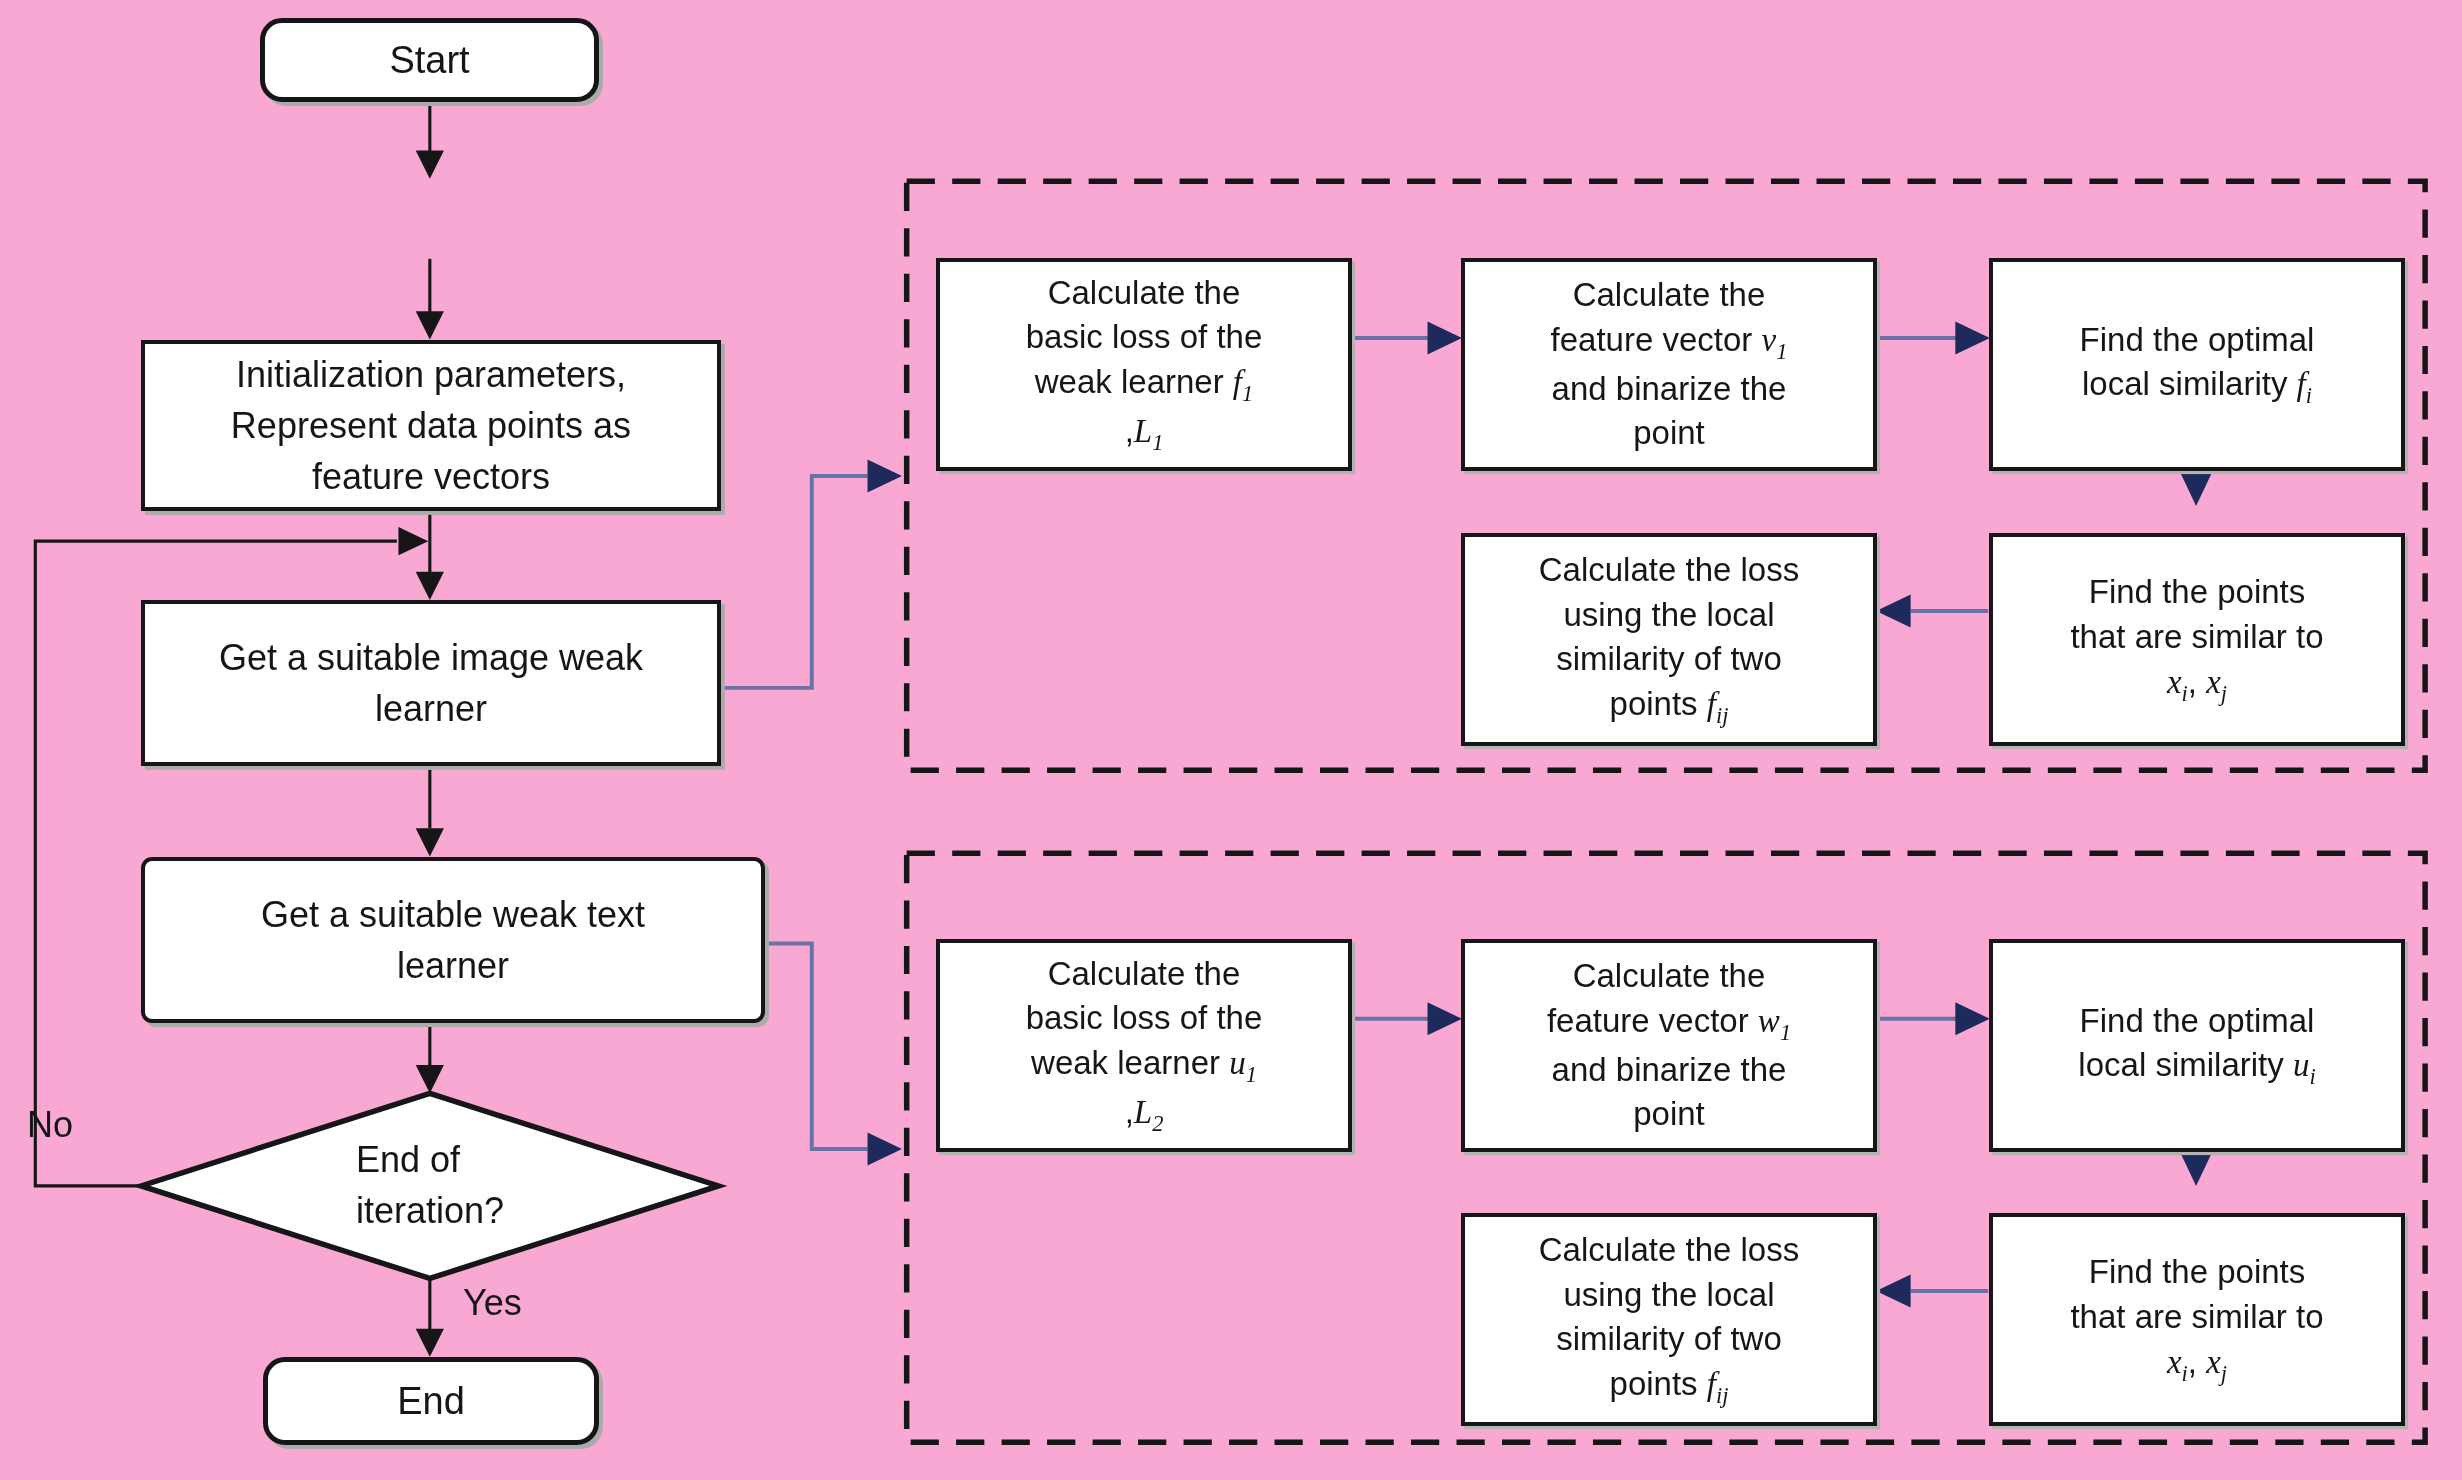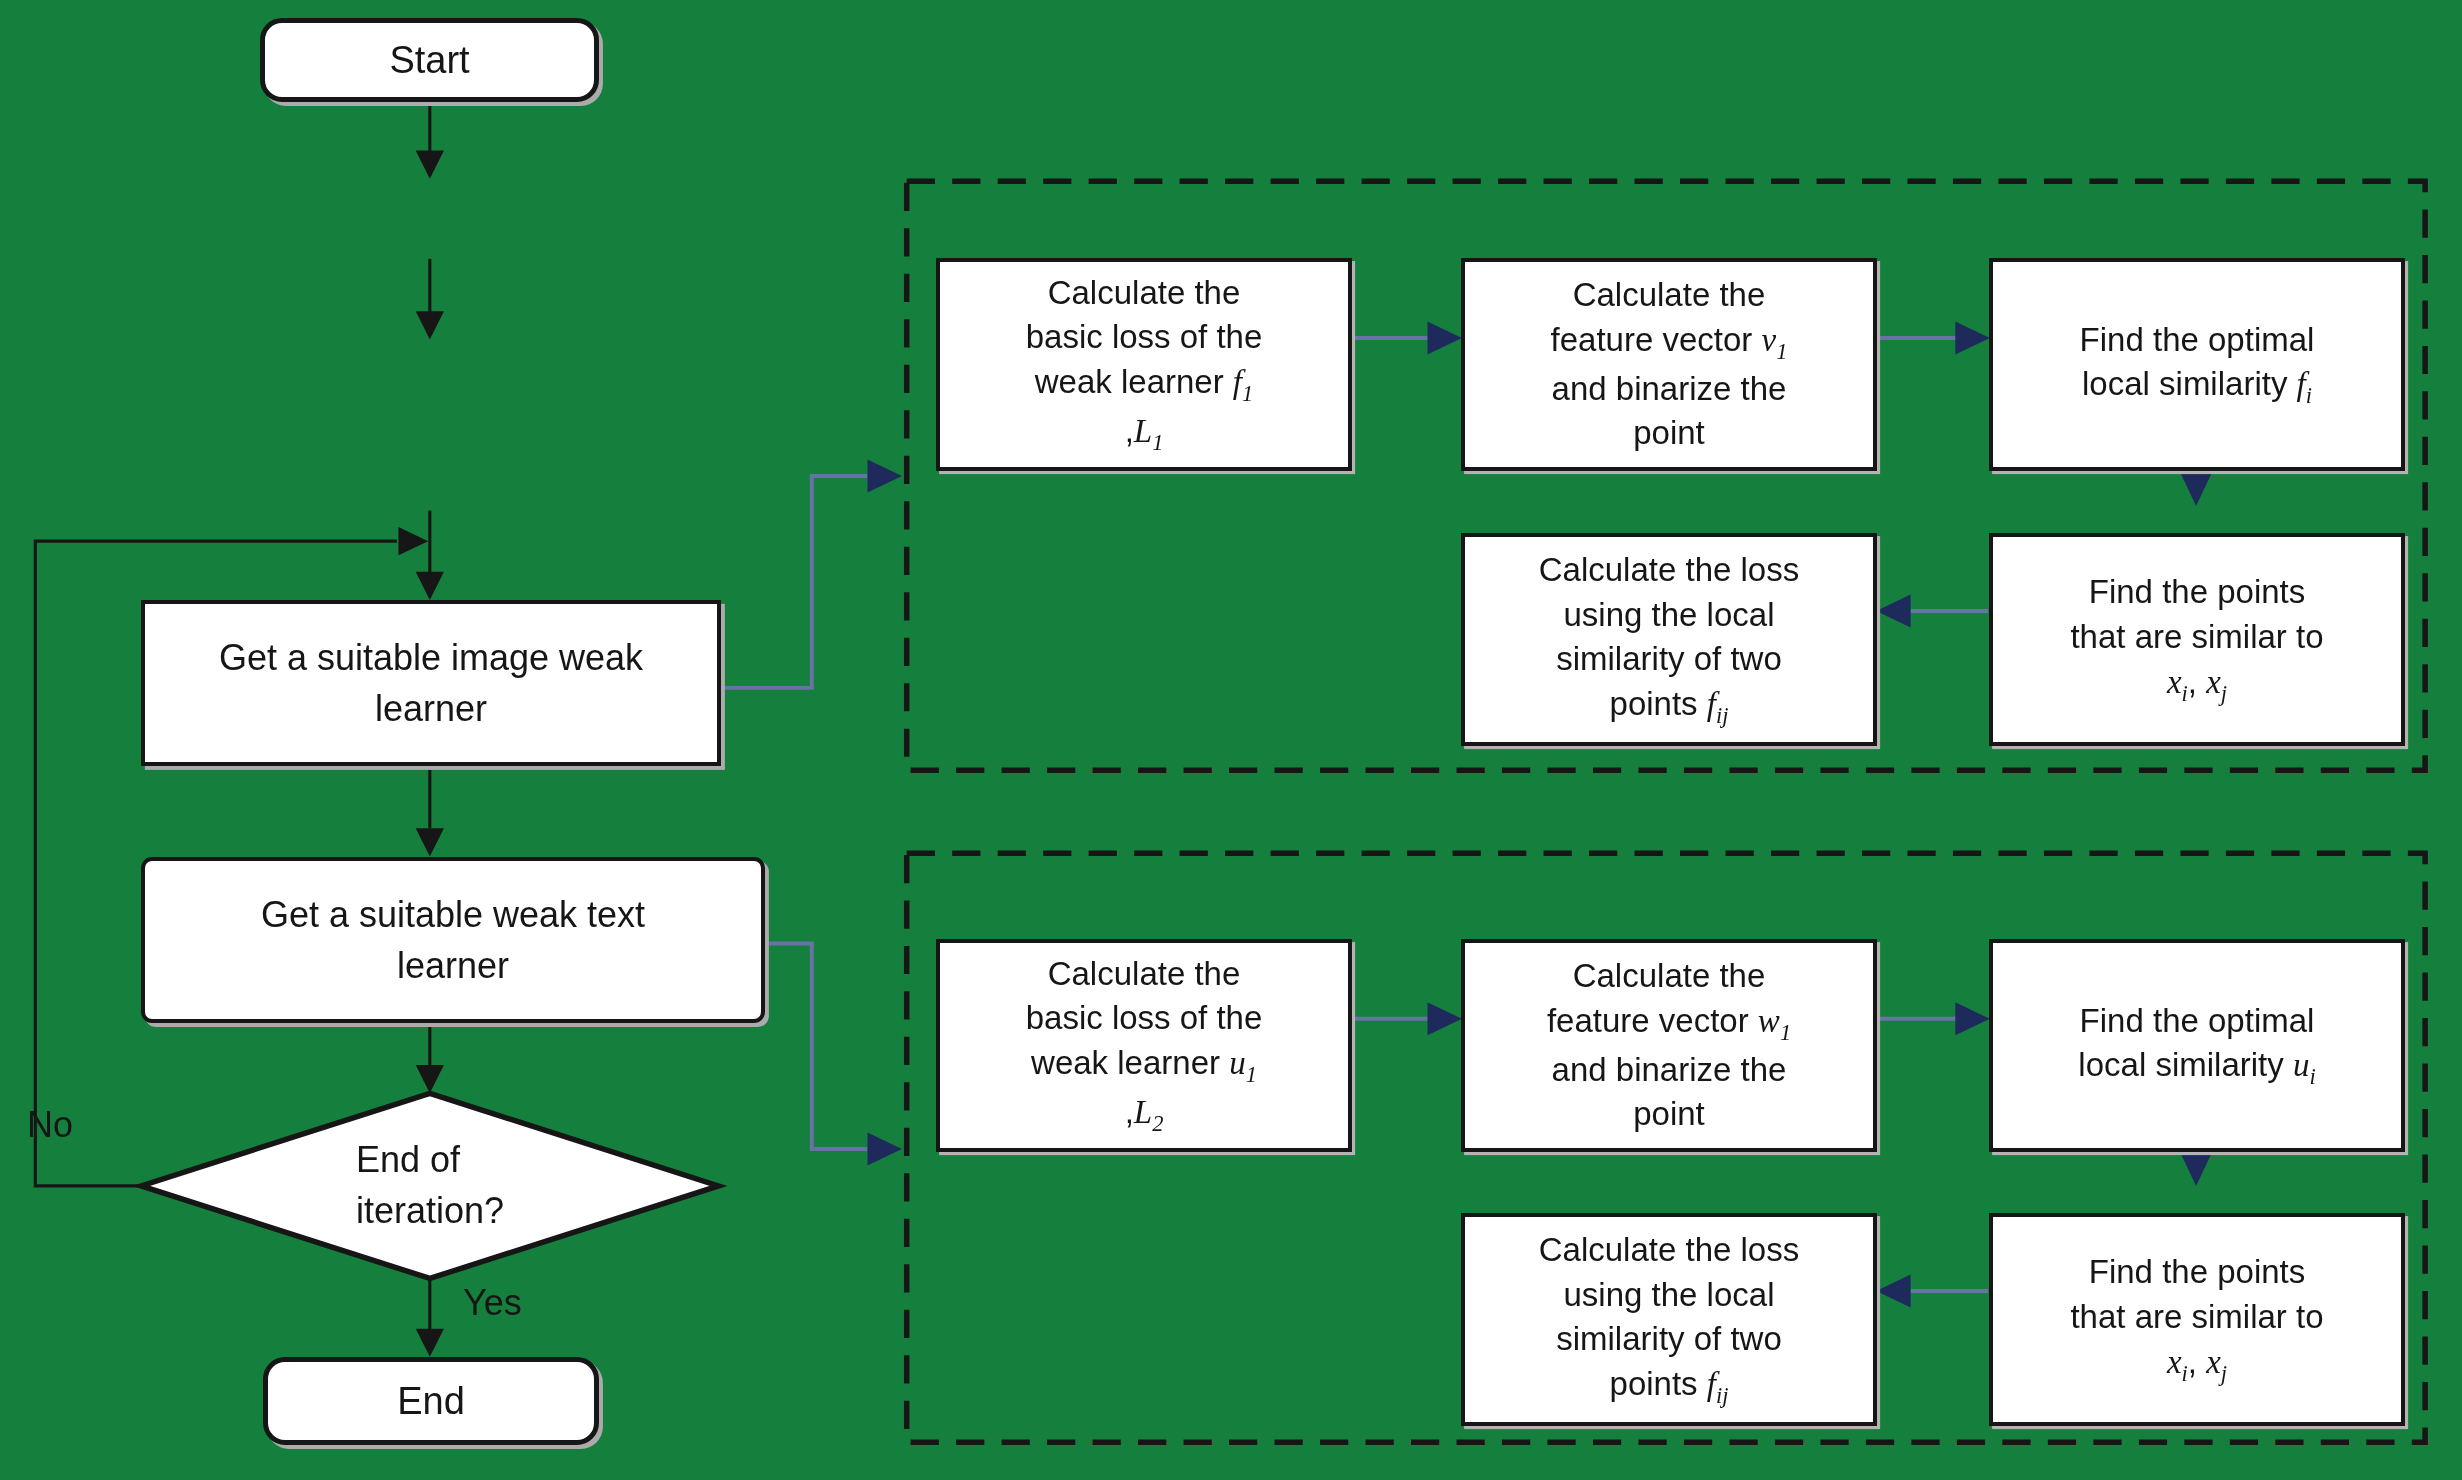--- a/index.html
+++ b/index.html
@@ -3,21 +3,21 @@
 <meta charset="utf-8">
 <style>
   * { box-sizing: border-box; margin: 0; padding: 0; }
   html, body { background: #ffffff; }
   body { font-family: "Liberation Sans", "DejaVu Sans", sans-serif; color: #161616; }
 
   .canvas {
     position: relative;
     width: 2462px;
     height: 1480px;
-    background: #15803d;
+    background: #f9a8d4;
     overflow: hidden;
   }
 
   #wires { position: absolute; left: 0; top: 0; z-index: 1; }
 
   .node {
     position: absolute;
     z-index: 2;
     background: #ffffff;
     border: 4.7px solid #161616;
@@ -123,20 +123,23 @@
     <path d="M2800,1435 V1470" stroke="#6872a5" stroke-width="5" fill="none"></path>
     <polygon points="2800,1512 2779,1468 2821,1468" fill="#1e2a5c"></polygon>
 
     <path d="M2535,1646 H2436" stroke="#6872a5" stroke-width="5" fill="none"></path>
     <polygon points="2392,1646 2436,1625 2436,1667" fill="#1e2a5c"></polygon>
   </svg>
 
   <div class="node terminal" style="left:260px; top:18px; width:339px; height:84px;">Start</div>
 
 
+  <div class="node proc" style="left:141px; top:340px; width:580px; height:171px;">Initialization parameters,
+Represent data points as
+feature vectors</div>
 
   <div class="node proc" style="left:141px; top:600px; width:580px; height:166px;">Get a suitable image weak
 learner</div>
 
   <div class="node proc" style="left:141px; top:857px; width:624px; height:166px;border-radius:11px;">Get a suitable weak text
 learner</div>
 
   <div class="decision-label" style="left:259px; top:1119px; width:342px; height:133px;">End of
 iteration?</div>
 

